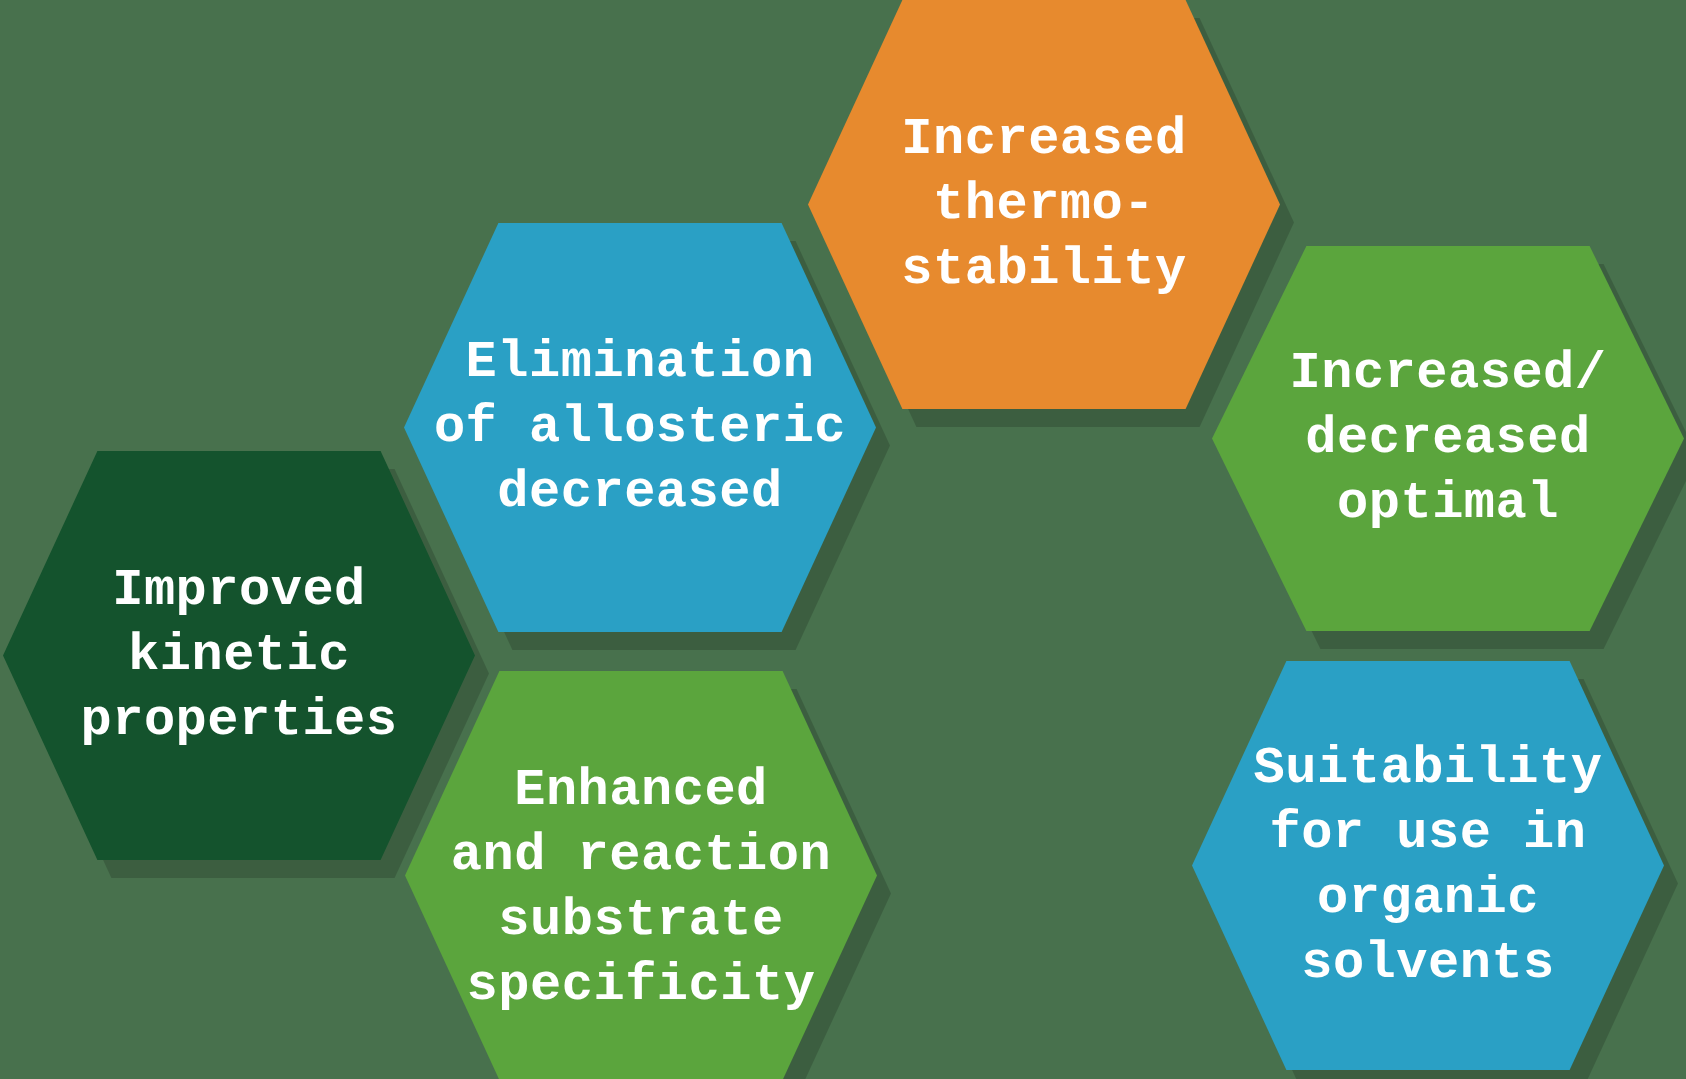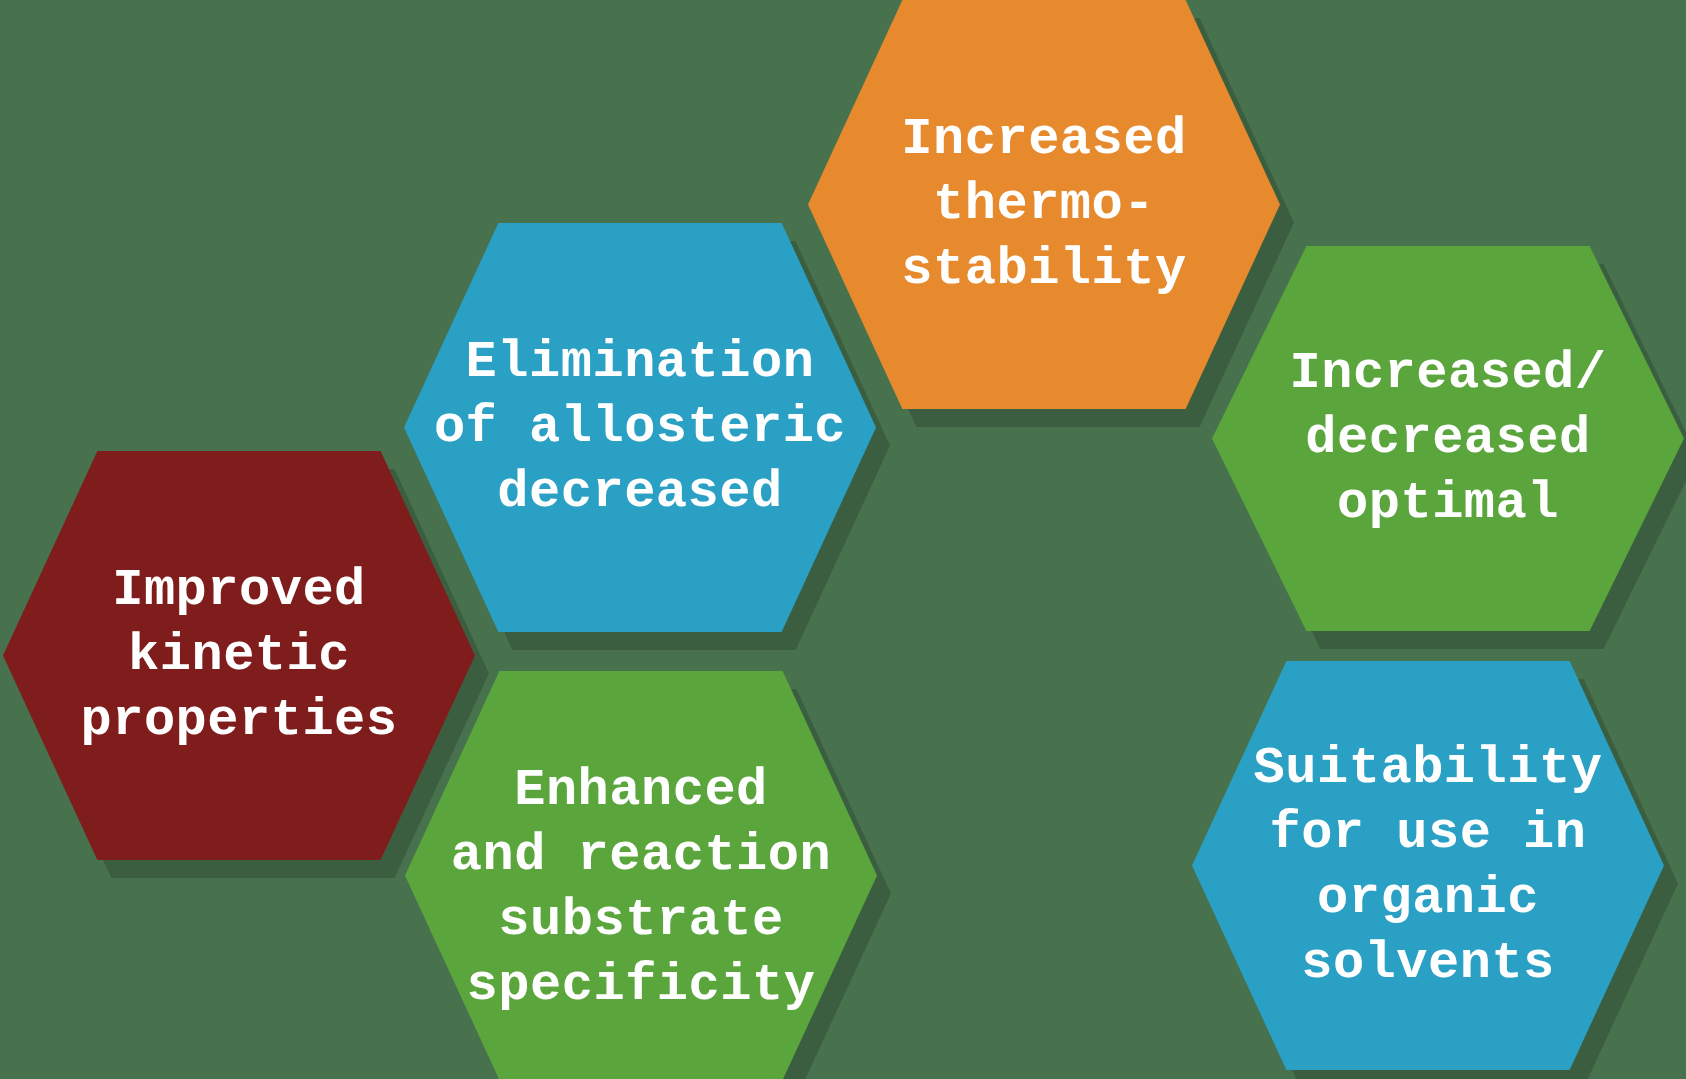--- a/index.html
+++ b/index.html
@@ -68,21 +68,21 @@
     <div class="hex" style="background-color: rgb(91, 165, 61); margin-top: 24px;">
       <div class="label" style="color: rgb(255, 255, 255);">
         <span class="ln">Increased/</span>
         <span class="ln">decreased</span>
         <span class="ln">optimal</span>
       </div>
     </div>
   </div>
 
   <div class="hexw" style="left:3px; top:451px;">
-    <div class="hex" style="background-color: #7f1d1d;">
+    <div class="hex" style="background-color: #14532d;">
       <div class="label" style="color: rgb(255, 255, 255);">
         <span class="ln">Improved</span>
         <span class="ln">kinetic</span>
         <span class="ln">properties</span>
       </div>
     </div>
   </div>
 
 
   <div class="hexw" style="left:405px; top:671px;">

